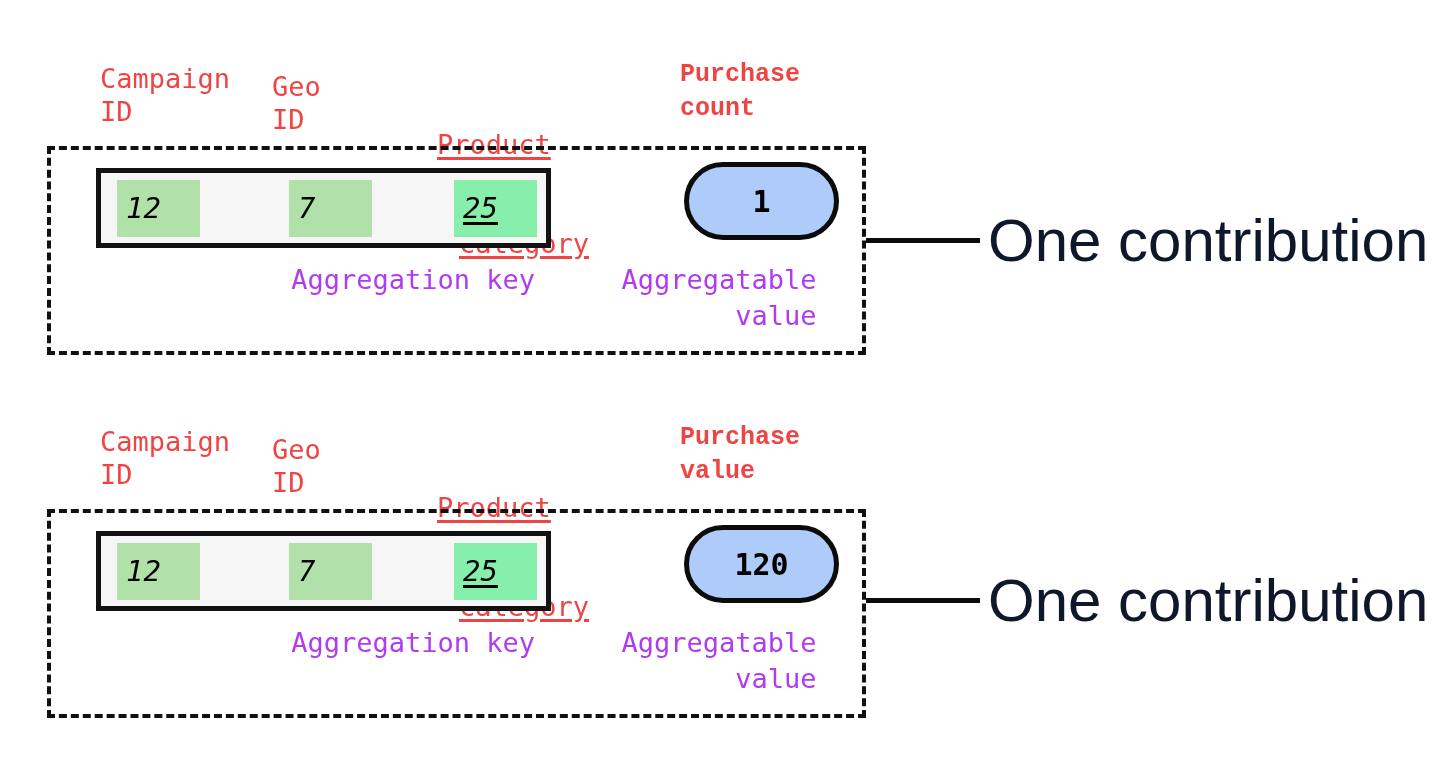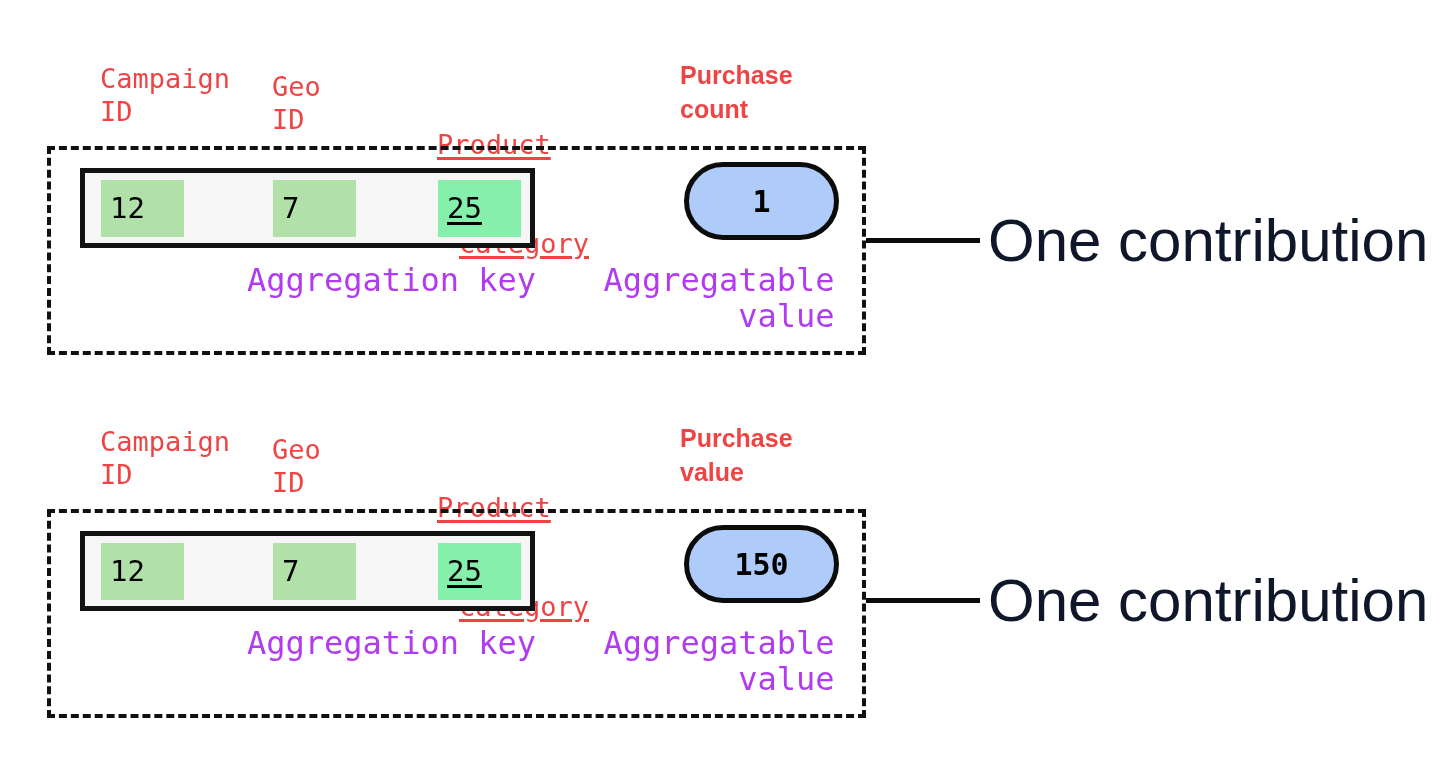--- a/index.html
+++ b/index.html
@@ -48,46 +48,47 @@
   .col-head.product .u {
     text-decoration: underline;
     text-decoration-thickness: 2.5px;
     text-underline-offset: 3px;
     display: block;
   }
   .col-head.product .u.first { text-align: left; }
 
   .col-head.purchase {
     left: 633px; top: 8px;
-    font-family: Liberation Sans, sans-serif;
+    font-family: Liberation Mono, monospace;
     font-weight: bold;
     font-size: 25px;
     line-height: 34px;
   }
 
   
   .dashed-region {
     position: relative;
     height: 209px;
     border: 4px dashed #111111;
     box-sizing: border-box;
   }
 
   
   .key-box {
     position: absolute;
-    left: 29px;
+    left: 45px;
     top: 18px;
     width: 455px;
     height: 80px;
     box-sizing: border-box;
     border: 5px solid #121212;
     background: #f6f6f6;
     display: flex;
     align-items: center;
+    font-style: italic;
   }
   .key-cell {
     position: absolute;
     height: 57px;
     display: flex;
     align-items: center;
     padding-left: 9px;
     box-sizing: border-box;
     font-family: "DejaVu Sans Mono", monospace;
     font-size: 29px;
@@ -119,21 +120,21 @@
     font-family: "DejaVu Sans Mono", monospace;
     font-weight: bold;
     font-size: 30px;
     color: #000000;
   }
 
   
   .annot {
     position: absolute;
     font-family: "DejaVu Sans Mono", monospace;
-    font-size: 32px;
+    font-size: 27px;
     line-height: 36px;
     color: #b13bf0;
     white-space: pre;
   }
   .annot.key-label {
     left: 196px;
     top: 112px;
     width: 288px;
     text-align: right;
   }
@@ -236,21 +237,21 @@
       </div>
       <div class="key-cell c2">
         <span class="val">7</span>
       </div>
       <div class="key-cell c3">
         <span class="val">25</span>
       </div>
     </div>
 
     <div class="value-pill">
-      <span>150</span>
+      <span>120</span>
     </div>
 
     <div class="annot key-label">Aggregation key</div>
     <div class="annot value-label">Aggregatable
        value</div>
 
   </div>
 </div>
 
 <div class="connector" id="connector-2"></div>

